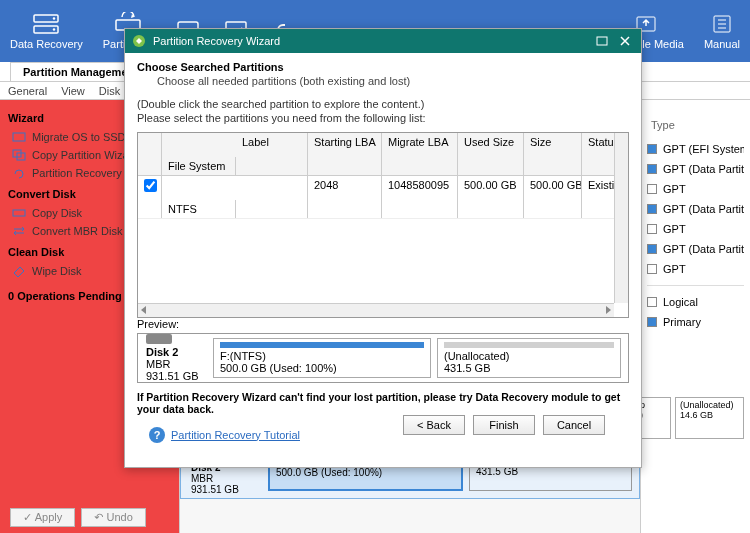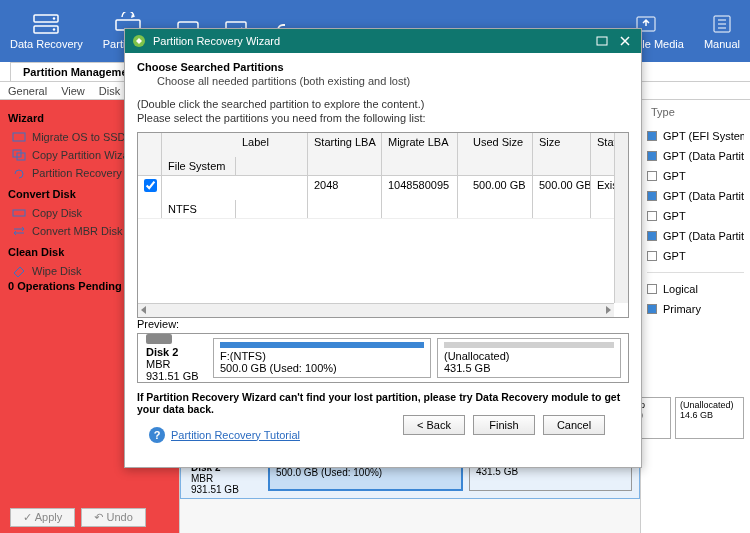--- a/index.html
+++ b/index.html
@@ -24,21 +24,21 @@
 .content { display: flex; height: calc(100% - 100px); }
 .sidebar { width: 180px; background: #ef4444; border-right: 1px solid #ccc; padding: 6px 8px; font-size: 11px; overflow: hidden; }
 .side-hdr { font-weight: bold; margin: 6px 0 4px; }
 .side-item { display: flex; align-items: center; padding: 3px 0 3px 4px; color: #333; cursor: pointer; white-space: nowrap; overflow: hidden; }
 .side-ico { width: 14px; height: 12px; margin-right: 6px; }
 
 .main { flex: 1; background: #f7f7f7; position: relative; }
 
 
 .right-panel { width: 110px; background: #fff; border-left: 1px solid #ccc; font-size: 11px; padding: 6px 6px; }
-.rp-hdr { color: #666; margin-bottom: 8px; padding-left: 4px; }
+.rp-hdr { color: #666; margin-bottom: 8px; padding-left: 4px; margin-top: 13px; }
 .rp-item { display: flex; align-items: center; padding: 4px 0; white-space: nowrap; overflow: hidden; }
 .rp-box { width: 10px; height: 10px; margin-right: 6px; border: 1px solid #888; flex-shrink: 0; }
 .rp-box.blue { background: #3b86d4; }
 .rp-box.gpt { background: #fff; }
 .rp-sep { border-top: 1px solid #ddd; margin: 6px 0; }
 
 
 .bottom-btns { position: absolute; bottom: 6px; left: 10px; display: flex; gap: 6px; }
 .btn-small { font-size: 11px; padding: 2px 12px; border: 1px solid #bbb; background: #f4f4f4; color: #888; }
 
@@ -67,21 +67,21 @@
 .dlg-inst { color: #333; line-height: 1.3; }
 
 .part-table { border: 1px solid #999; margin-top: 6px; height: 186px; position: relative; overflow: hidden; }
 .pt-head { display: flex; background: #f4f4f4; border-bottom: 1px solid #ccc; }
 .pt-head div, .pt-row div { padding: 3px 6px; border-right: 1px solid #ccc; white-space: nowrap; overflow: hidden; }
 .pc-chk { width: 24px; text-align: center; }
 .pc-fs { width: 74px; margin-top: 24px; }
 .pc-lbl { width: 72px; }
 .pc-slba { width: 74px; }
 .pc-elba { width: 76px; }
-.pc-used { width: 66px; margin-left: 9px; }
+.pc-used { width: 66px; }
 .pc-size { width: 58px; }
 .pc-stat { flex: 1; border-right: none !important; }
 .pt-row { display: flex; border-bottom: 1px solid #eee; }
 .pt-row .pc-chk input { }
 .pt-scroll-h { position: absolute; bottom: 0; left: 0; right: 14px; height: 14px; background: #f0f0f0; border-top: 1px solid #ccc; }
 .pt-scroll-v { position: absolute; top: 0; right: 0; bottom: 14px; width: 14px; background: #f0f0f0; border-left: 1px solid #ccc; }
 .pt-scroll-h::before, .pt-scroll-h::after { content:""; position:absolute; top:2px; width:0; height:0; border-top:4px solid transparent; border-bottom:4px solid transparent; }
 .pt-scroll-h::before { left:3px; border-right:5px solid #888; }
 .pt-scroll-h::after { right:3px; border-left:5px solid #888; }
 
@@ -215,21 +215,21 @@
       </div>
 
     <div class="side-hdr">Clean Disk</div>
     <div class="side-item">
         <svg class="side-ico" viewBox="0 0 14 12">
           <path d="M2 8 L8 2 L12 6 L6 12 Z" fill="none" stroke="#3b72c4"></path>
         </svg>
         <span>Wipe Disk</span>
       </div>
 
-    <div class="side-hdr" style="margin-top:0">0 Operations Pending</div>
+    <div class="side-hdr" style="margin-top:10px">0 Operations Pending</div>
   </div>
 
   <div class="main"></div>
 
   <div class="right-panel">
     <div class="rp-hdr">Type</div>
     <div class="rp-item">
         <div class="rp-box blue"></div>
         <span>GPT (EFI System pa</span>
       </div>

